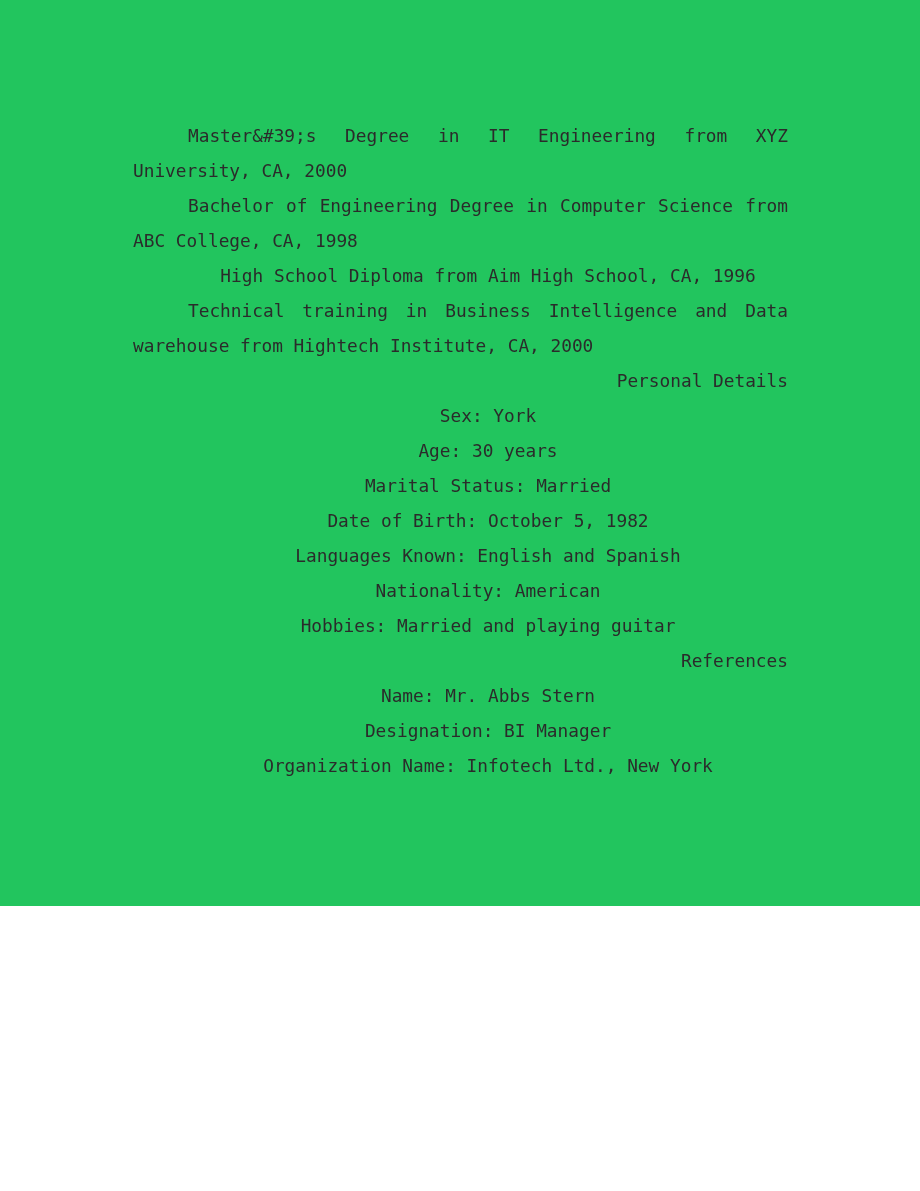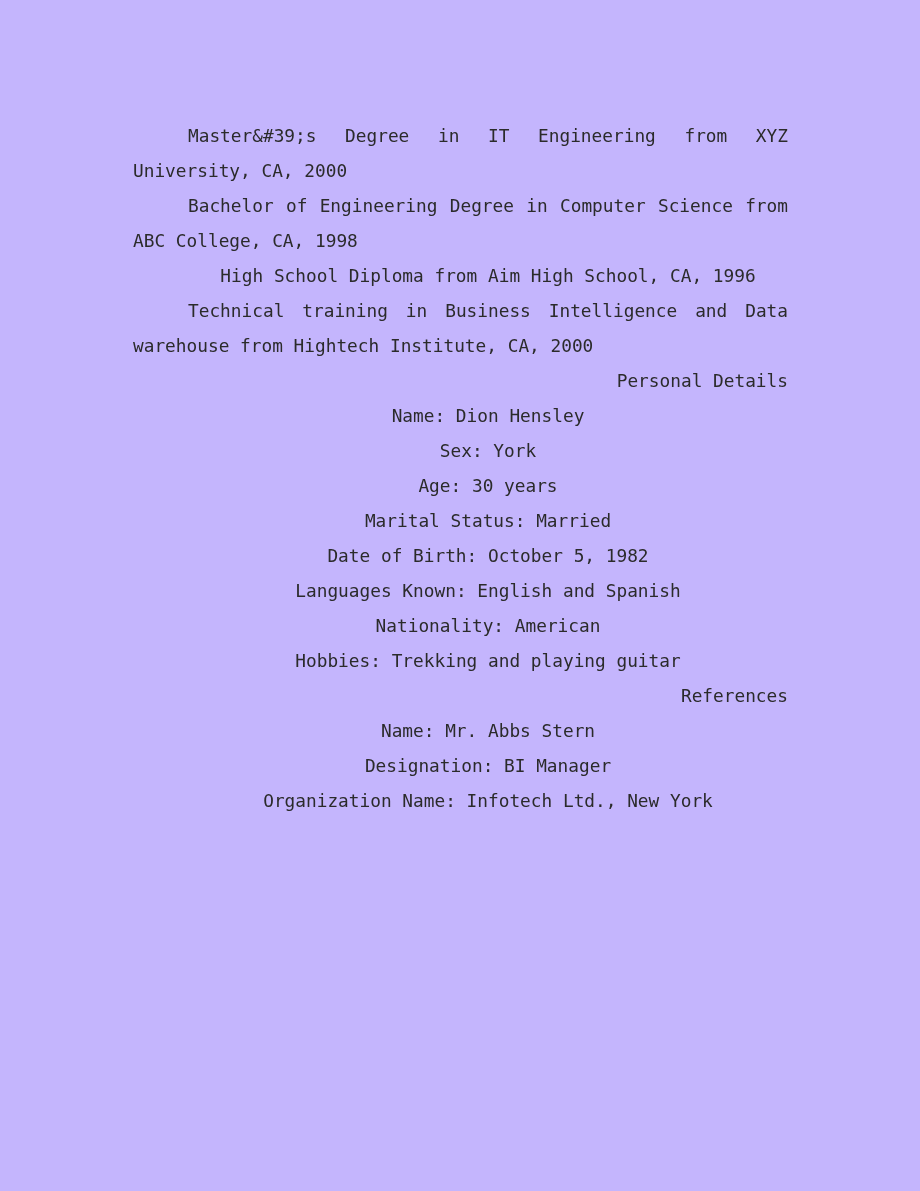--- a/index.html
+++ b/index.html
@@ -17,22 +17,22 @@
     color: #2b2b2b;
     -webkit-font-smoothing: antialiased;
   }
 
   
   .page {
     position: absolute;
     left: 0;
     top: 0;
     width: 920px;
-    height: 1191px;
-    background: #c4b5fd;
+    height: 906px;
+    background: #22c55e;
   }
 
   
   .text-column {
     position: absolute;
     left: 133px;
     top: 118px;
     width: 655px;
   }
 
@@ -79,35 +79,34 @@
     <p class="para justified">Master&amp;#39;s Degree in IT Engineering from XYZ University, CA, 2000</p>
 
     <p class="para justified">Bachelor of Engineering Degree in Computer Science from ABC College, CA, 1998</p>
 
     <p class="para single">High School Diploma from Aim High School, CA, 1996</p>
 
     <p class="para justified">Technical training in Business Intelligence and Data warehouse from Hightech Institute, CA, 2000</p>
 
     <p class="para section-head">Personal Details</p>
 
-    <p class="para single">Name: Dion Hensley</p>
 
     <p class="para single">Sex: York</p>
 
     <p class="para single">Age: 30 years</p>
 
     <p class="para single">Marital Status: Married</p>
 
     <p class="para single">Date of Birth: October 5, 1982</p>
 
     <p class="para single">Languages Known: English and Spanish</p>
 
     <p class="para single">Nationality: American</p>
 
-    <p class="para single">Hobbies: Trekking and playing guitar</p>
+    <p class="para single">Hobbies: Married and playing guitar</p>
 
     <p class="para section-head">References</p>
 
     <p class="para single">Name: Mr. Abbs Stern</p>
 
     <p class="para single">Designation: BI Manager</p>
 
     <p class="para single">Organization Name: Infotech Ltd., New York</p>
 
 

